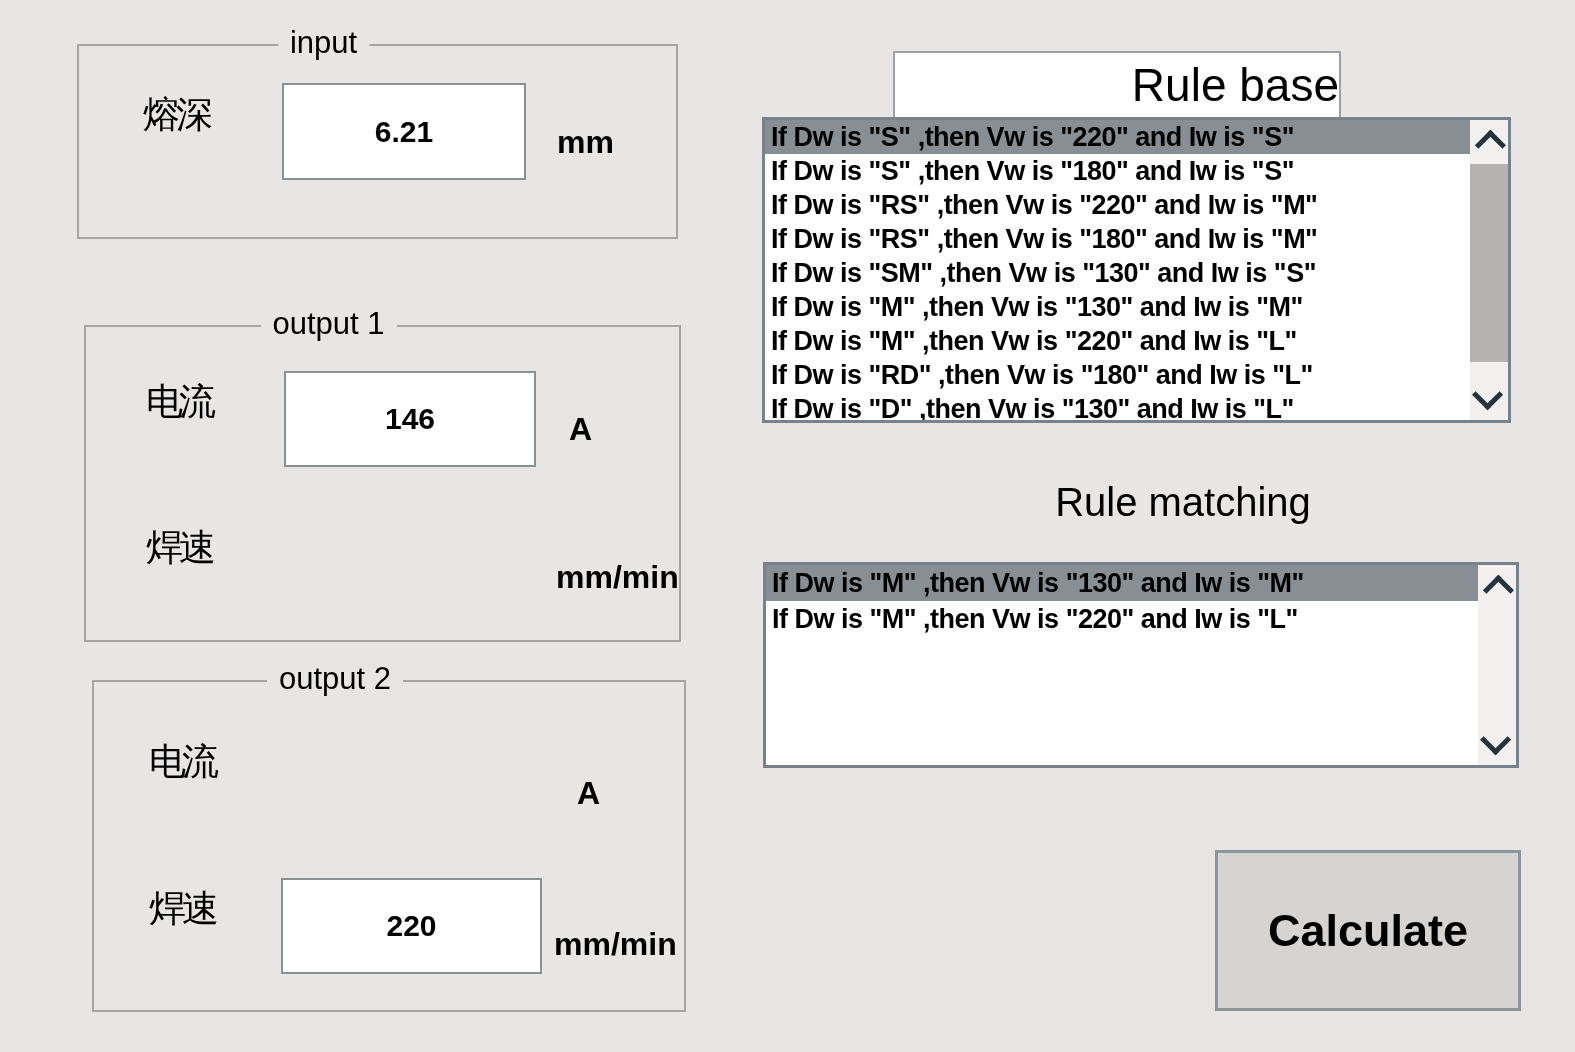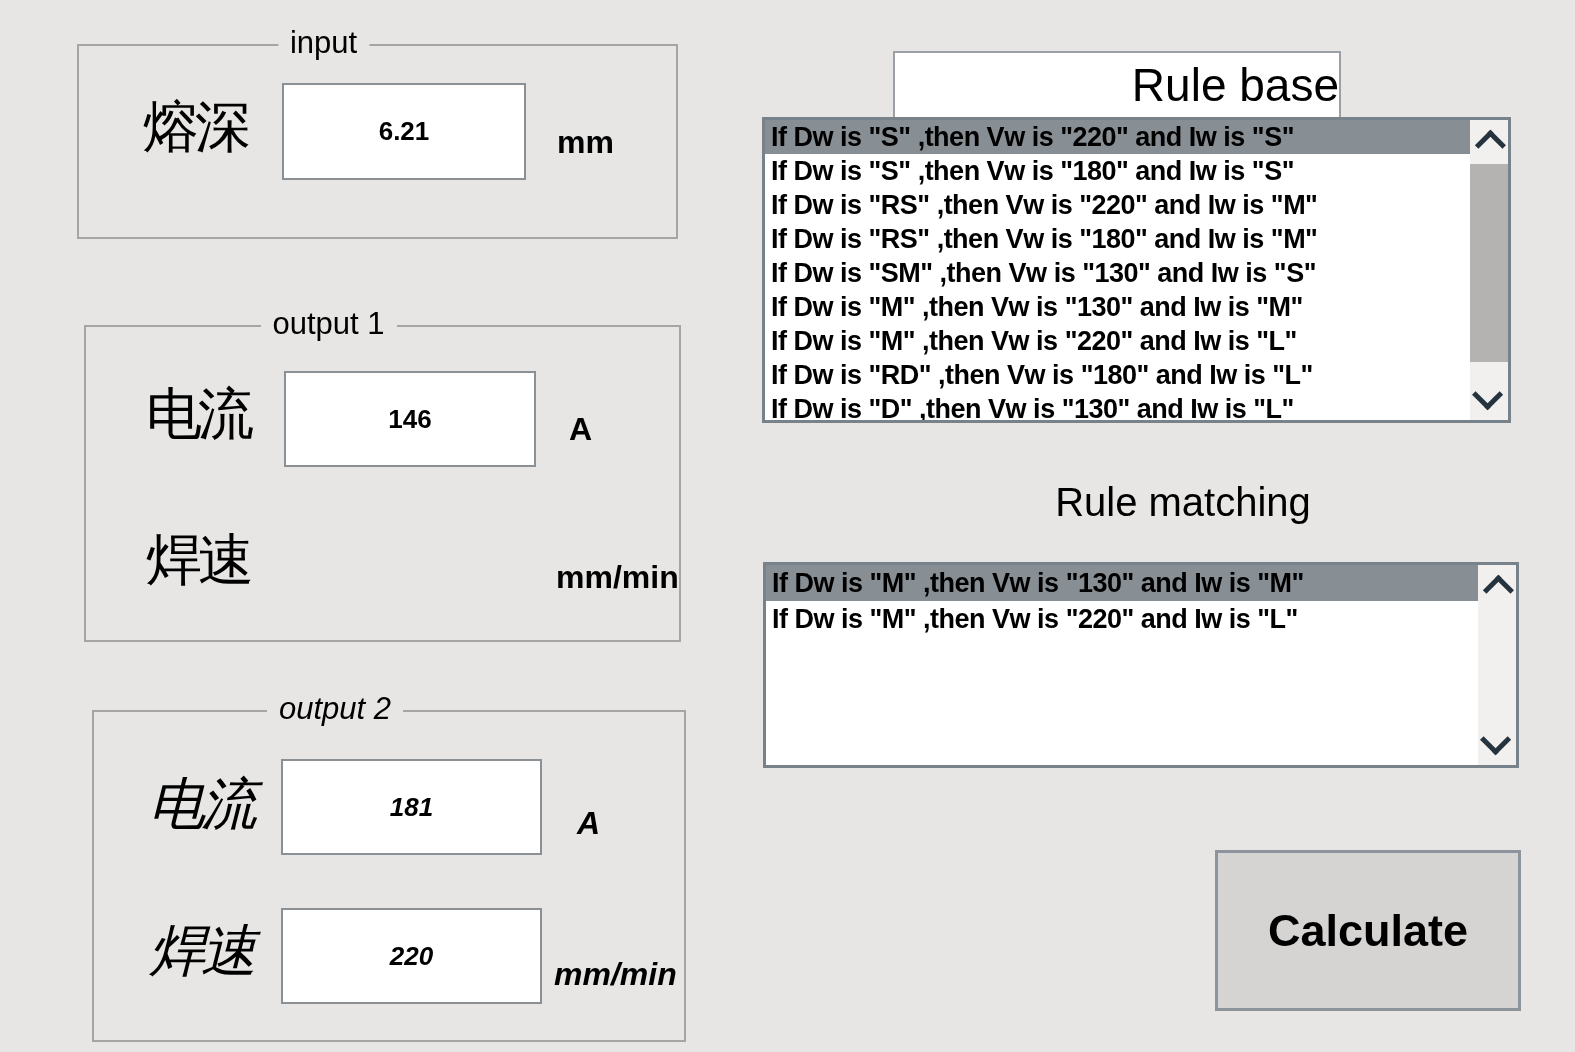--- a/index.html
+++ b/index.html
@@ -11,26 +11,26 @@
   .groupbox{
     position:absolute;border:2px solid #a6a5a4;background:#e7e6e5;margin-left:44px;
   }
   .gb-title{
     position:absolute;top:-21px;left:50%;transform:translateX(-50%);
     margin-left:-54px;background:#e7e6e5;padding:0 12px;
     font-size:31px;white-space:nowrap;
   }
   .cn-label{
     position:absolute;font-family:"DejaVu Serif", serif;
-    font-size:56px;letter-spacing:-4px;white-space:nowrap;
+    font-size:37px;letter-spacing:-4px;white-space:nowrap;
   }
   .field{
     position:absolute;background:#ffffff;border:2px solid #8b9094;
     display:flex;align-items:center;justify-content:center;
-    font-weight:bold;font-size:26px;
+    font-weight:bold;font-size:30px;
   }
   .unit{position:absolute;font-weight:bold;font-size:32px;white-space:nowrap;}
 
   .rulebase-titlebox{
     position:absolute;left:893px;top:51px;width:444px;height:64px;
     background:#ffffff;border:2px solid #9aa0a5;
     display:flex;align-items:center;justify-content:flex-end;font-size:46px;
   }
   .rulematching-title{
     position:absolute;left:808px;top:480px;width:750px;text-align:center;
@@ -89,24 +89,23 @@
 
 <div class="groupbox" style="left:40px;top:325px;width:593px;height:313px;text-align:right;">
   <span class="gb-title">output 1</span>
   <span class="cn-label" style="left:60px;top:50px;">电流</span>
   <div class="field" style="left:198px;top:44px;width:248px;height:92px;">146</div>
   <span class="unit" style="left:483px;top:84px;">A</span>
   <span class="cn-label" style="left:60px;top:196px;">焊速</span>
   <span class="unit" style="left:470px;top:232px;">mm/min</span>
 </div>
 
-<div class="groupbox" style="left:48px;top:710px;width:590px;height:328px;font-style:italic;">
+<div class="groupbox" style="left:48px;top:680px;width:590px;height:328px;">
   <span class="gb-title">output 2</span>
   <span class="cn-label" style="left:55px;top:55px;">电流</span>
-  <div class="field" style="left:187px;top:47px;width:257px;height:92px;">181</div>
   <span class="unit" style="left:483px;top:93px;">A</span>
   <span class="cn-label" style="left:55px;top:202px;">焊速</span>
   <div class="field" style="left:187px;top:196px;width:257px;height:92px;">220</div>
   <span class="unit" style="left:460px;top:244px;">mm/min</span>
 </div>
 
 <div class="rulebase-titlebox">
   <span>Rule base</span>
 </div>
 

